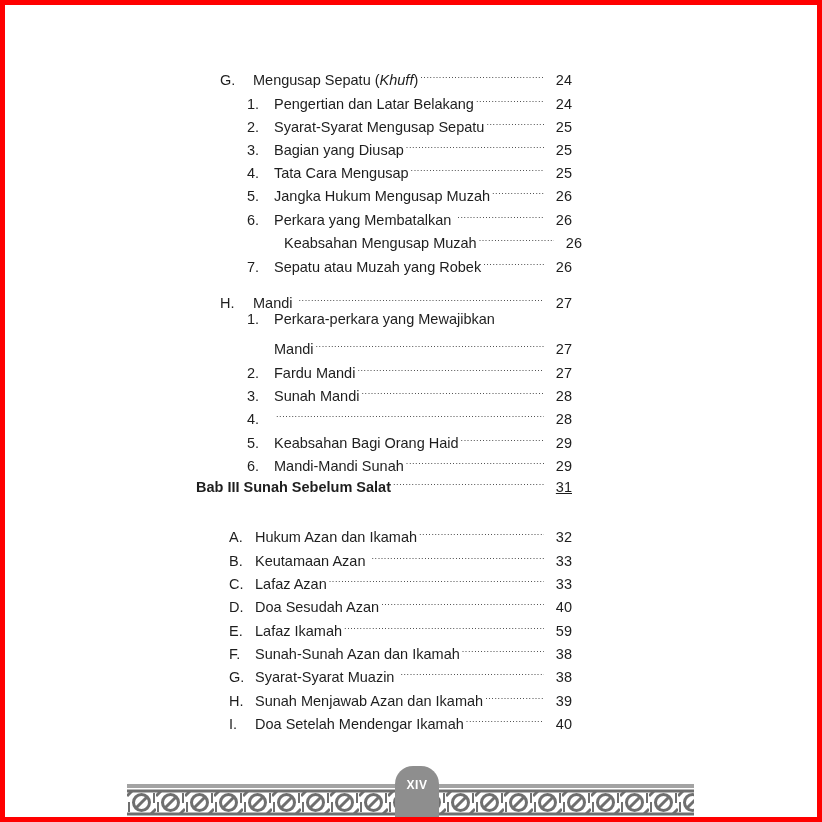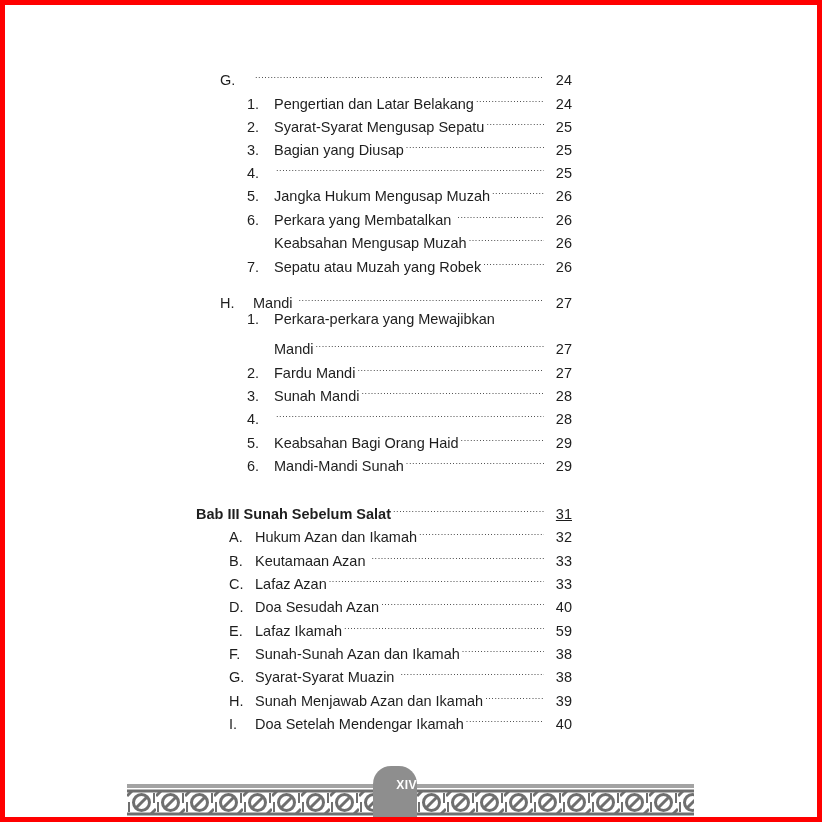--- a/index.html
+++ b/index.html
@@ -40,37 +40,38 @@
 
   .ornament {
     position: absolute; left: 127px; top: 784px; width: 567px; height: 33px;
     background: #fff;
   }
   .ornament .bar {
     position: absolute; left: 0; right: 0; top: 0; height: 4px; background: #a3a3a3;
   }
   .ornament svg { position: absolute; left: 0; top: 4px; }
   .page-tab {
-    position: absolute; left: 373px; top: 766px; width: 44px; height: 56px;
+    position: absolute; left: 395px; top: 766px; width: 44px; height: 56px;
     background: #8e8e8e;
     border-radius: 18px 18px 0 0;
     color: #ffffff; font-size: 12px; font-weight: bold;
-    text-align: right; line-height: 38px;
+    text-align: center; line-height: 38px;
     letter-spacing: 0.5px;
   }
 </style>
 </head>
 <body>
 
 <div class="frame"></div>
 
 <div class="toc">
 
   <div class="row" style="left:220px; top:62px; width:352px;">
     <span class="marker" style="width:33px;">G.</span>
+    <span class="title"><span>Mengusap Sepatu (</span><span class="italic">Khuff</span><span>)</span></span>
     <span class="dots"></span>
     <span class="page">24</span>
   </div>
 
   <div class="row" style="left:247px; top:86px; width:325px;">
     <span class="marker" style="width:27px;">1.</span>
     <span class="title">Pengertian dan Latar Belakang</span>
     <span class="dots"></span>
     <span class="page">24</span>
   </div>
@@ -81,36 +82,37 @@
     <span class="page">25</span>
   </div>
   <div class="row" style="left:247px; top:132px; width:325px;">
     <span class="marker" style="width:27px;">3.</span>
     <span class="title">Bagian yang Diusap</span>
     <span class="dots"></span>
     <span class="page">25</span>
   </div>
   <div class="row" style="left:247px; top:155px; width:325px;">
     <span class="marker" style="width:27px;">4.</span>
+    <span class="title">Tata Cara Mengusap</span>
     <span class="dots"></span>
     <span class="page">25</span>
   </div>
   <div class="row" style="left:247px; top:178px; width:325px;">
     <span class="marker" style="width:27px;">5.</span>
     <span class="title">Jangka Hukum Mengusap Muzah</span>
     <span class="dots"></span>
     <span class="page">26</span>
   </div>
   <div class="row" style="left:247px; top:202px; width:325px;">
     <span class="marker" style="width:27px;">6.</span>
     <span class="title">Perkara yang Membatalkan</span>
     <span class="dots" style="margin-left:6px;"></span>
     <span class="page">26</span>
   </div>
-  <div class="row" style="left:247px; top:225px; width:325px;">
+  <div class="row" style="left:257px; top:225px; width:325px;">
     <span class="marker" style="width:27px;"></span>
     <span class="title">Keabsahan Mengusap Muzah</span>
     <span class="dots"></span>
     <span class="page">26</span>
   </div>
   <div class="row" style="left:247px; top:249px; width:325px;">
     <span class="marker" style="width:27px;">7.</span>
     <span class="title">Sepatu atau Muzah yang Robek</span>
     <span class="dots"></span>
     <span class="page">26</span>
@@ -156,21 +158,21 @@
     <span class="dots"></span>
     <span class="page">29</span>
   </div>
   <div class="row" style="left:247px; top:448px; width:325px;">
     <span class="marker" style="width:27px;">6.</span>
     <span class="title">Mandi-Mandi Sunah</span>
     <span class="dots"></span>
     <span class="page">29</span>
   </div>
 
-  <div class="row bold" style="left:196px; top:496px; width:376px;">
+  <div class="row bold" style="left:196px; top:469px; width:376px;">
     <span class="title">Bab III Sunah Sebelum Salat</span>
     <span class="dots" style="font-weight:normal;"></span>
     <span class="page" style="font-weight:normal;text-decoration:underline;">31</span>
   </div>
 
   <div class="row" style="left:229px; top:519px; width:343px;">
     <span class="marker" style="width:26px;">A.</span>
     <span class="title">Hukum Azan dan Ikamah</span>
     <span class="dots"></span>
     <span class="page">32</span>

